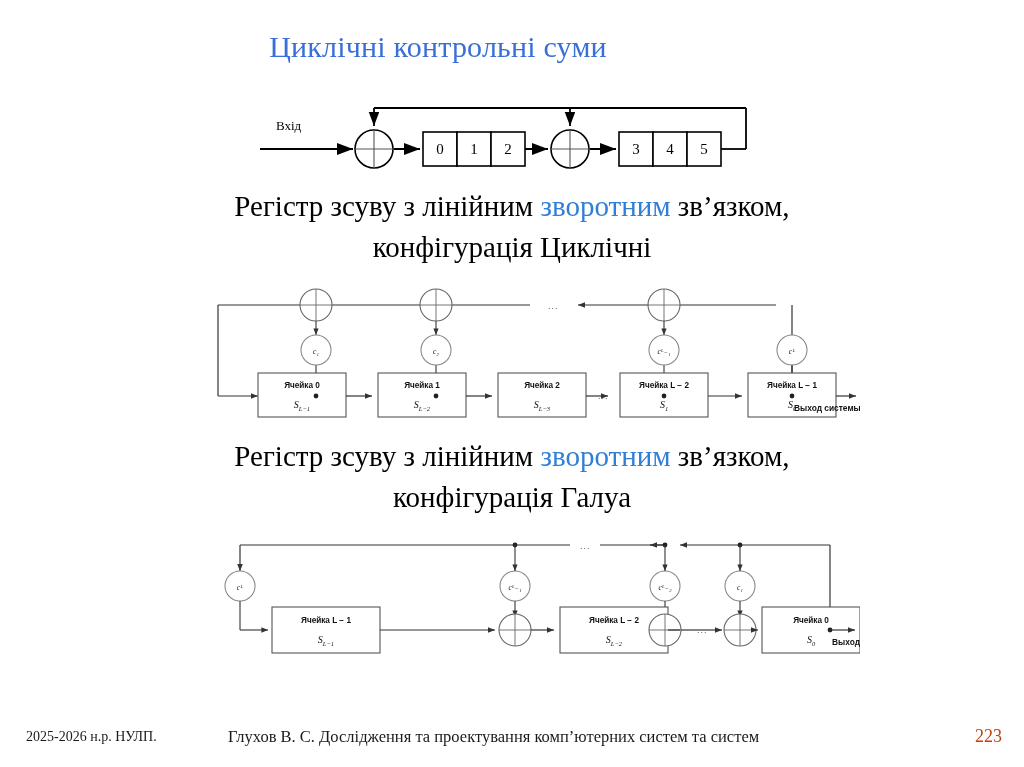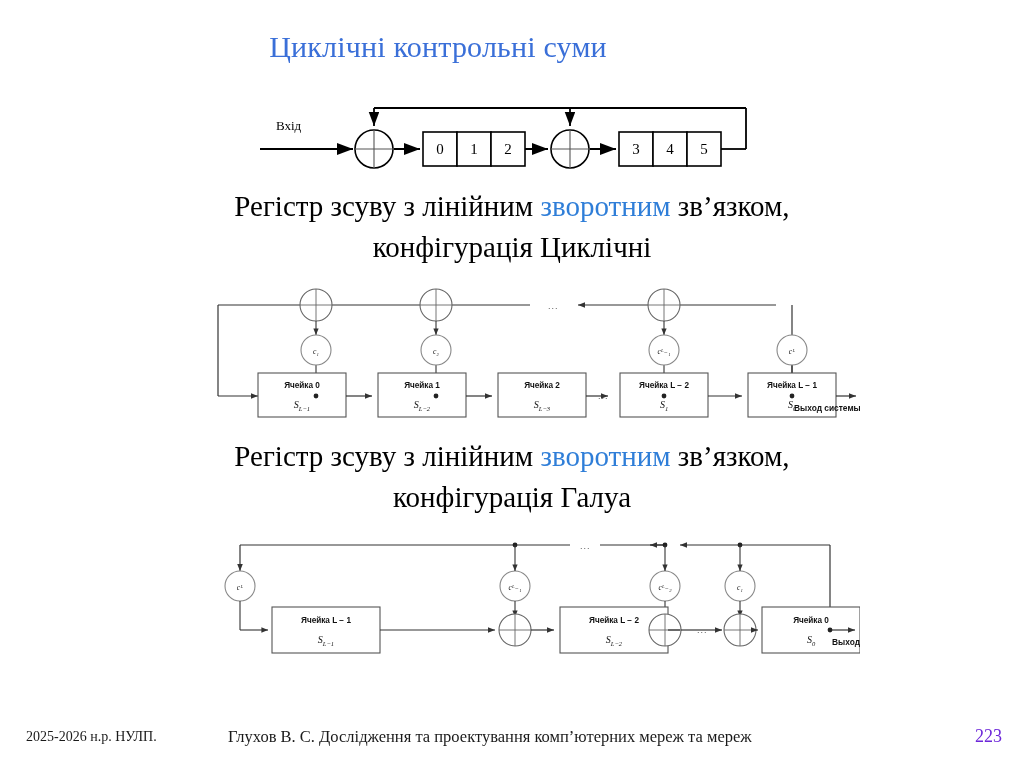--- a/index.html
+++ b/index.html
@@ -50,21 +50,21 @@
   }
   .footer-center {
     position: absolute;
     left: 228px; top: 727px;
     font-size: 16.5px; color: #1a1a1a;
     font-family: "Liberation Serif", "DejaVu Serif", serif;
   }
   .footer-page {
     position: absolute;
     left: 975px; top: 726px;
-    font-size: 18px; color: #6d28d9;
+    font-size: 18px; color: #c2410c;
     font-family: "Liberation Serif", "DejaVu Serif", serif;
   }
   svg text { font-family: "Liberation Sans", "DejaVu Sans", sans-serif; }
   .crc-num { font-family: "Liberation Serif", "DejaVu Serif", serif; font-size: 15px; fill: #000; }
   .crc-in  { font-family: "Liberation Serif", "DejaVu Serif", serif; font-size: 13px; fill: #000; }
   .cellname { font-size: 8.2px; font-weight: bold; fill: #111; }
   .cellsub  { font-size: 10px; font-style: italic; fill: #111; font-family: "Liberation Serif","DejaVu Serif",serif; }
   .coef     { font-size: 7.6px; font-style: italic; fill: #222; font-family: "Liberation Serif","DejaVu Serif",serif; }
   .outlbl   { font-size: 8.4px; font-weight: bold; fill: #111; }
   .dots     { font-size: 9px; fill: #555; letter-spacing: 1px; }
@@ -345,16 +345,16 @@
         <line x1="620" y1="97" x2="645" y2="97" marker-end="url(#ga)"></line>
       </g>
       <text class="dots" x="487" y="100">...</text>
       <circle cx="620" cy="97" r="2.4" fill="#222"></circle>
 
       <text class="outlbl" x="622" y="112">Выход системы</text>
     </svg>
   </div>
 
   <div class="footer-left">2025-2026 н.р. НУЛП.</div>
-  <div class="footer-center">Глухов В. С. Дослідження та проектування комп’ютерних мереж та мереж</div>
+  <div class="footer-center">Глухов В. С. Дослідження та проектування комп’ютерних систем та систем</div>
   <div class="footer-page">223</div>
 
 </div>
 
 </body></html>

